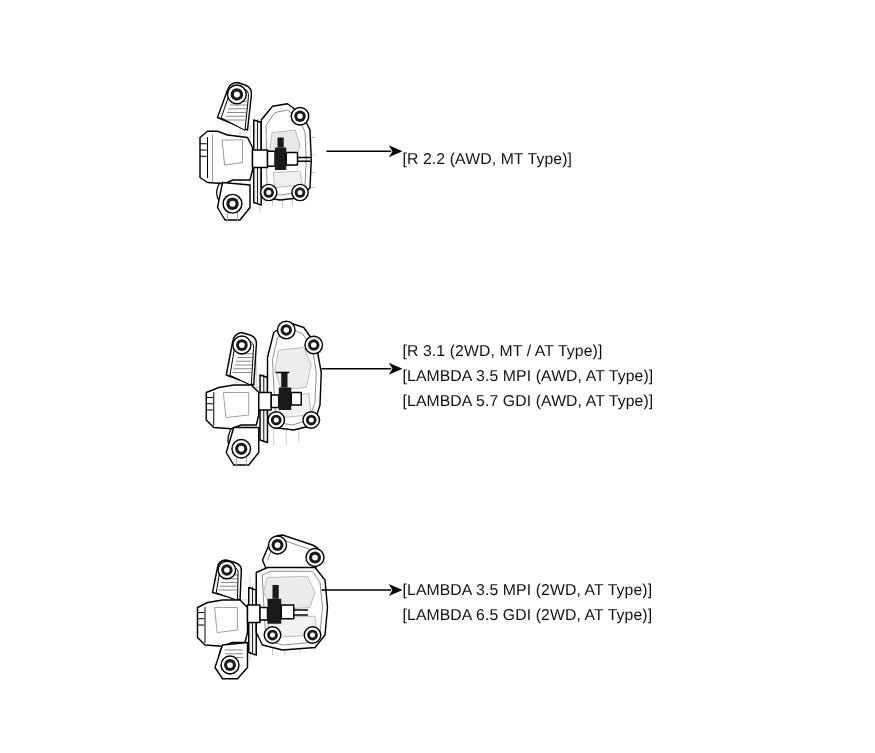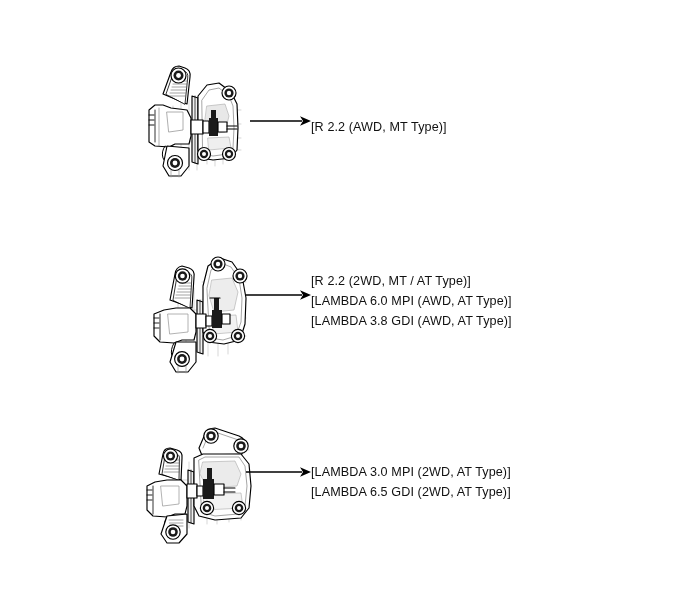--- a/index.html
+++ b/index.html
@@ -10,21 +10,21 @@
   body {
     width: 700px;
     height: 602px;
     position: relative;
     overflow: hidden;
     font-family: "Liberation Sans", sans-serif;
     color: #000000;
   }
   .page {
     position: absolute;
-    left: 0; top: 0;
+    left: 11px; top: 0;
     width: 566px;
     height: 602px;
   }
   .group {
     position: absolute;
   }
   .part-figure {
     position: absolute;
   }
   .arrow {
@@ -212,23 +212,23 @@
     </div>
 
     <div class="arrow" id="arrow-2">
       <svg width="66" height="14" viewBox="0 0 66 14" xmlns="http://www.w3.org/2000/svg">
         <line x1="0" y1="7" x2="56" y2="7" stroke="#000" stroke-width="1.3"></line>
         <path d="M54 2.2 L65 7 L54 11.8 L57 7 Z" fill="#000"></path>
       </svg>
     </div>
 
     <div class="label-block" id="labels-2">
-      <span class="label-line">[R 2.2 (2WD, MT / AT Type)]</span>
-      <span class="label-line">[LAMBDA 6.0 MPI (AWD, AT Type)]</span>
-      <span class="label-line">[LAMBDA 3.8 GDI (AWD, AT Type)]</span>
+      <span class="label-line">[R 3.1 (2WD, MT / AT Type)]</span>
+      <span class="label-line">[LAMBDA 3.5 MPI (AWD, AT Type)]</span>
+      <span class="label-line">[LAMBDA 5.7 GDI (AWD, AT Type)]</span>
     </div>
   </div>
 
   <div class="group" id="group-3">
 
     <div class="part-figure" id="fig-3">
       <svg width="118" height="120" viewBox="0 0 118 120" xmlns="http://www.w3.org/2000/svg">
         <g fill="none" stroke="#000" stroke-width="1.15" stroke-linejoin="round" stroke-linecap="round">
 
           <g stroke="#c6c6c6" stroke-width="0.7">
@@ -296,18 +296,18 @@
     </div>
 
     <div class="arrow" id="arrow-3">
       <svg width="66" height="14" viewBox="0 0 66 14" xmlns="http://www.w3.org/2000/svg">
         <line x1="0" y1="7" x2="56" y2="7" stroke="#000" stroke-width="1.3"></line>
         <path d="M54 2.2 L65 7 L54 11.8 L57 7 Z" fill="#000"></path>
       </svg>
     </div>
 
     <div class="label-block" id="labels-3">
-      <span class="label-line">[LAMBDA 3.0 MPI (2WD, AT Type)]</span>
+      <span class="label-line">[LAMBDA 3.5 MPI (2WD, AT Type)]</span>
       <span class="label-line">[LAMBDA 6.5 GDI (2WD, AT Type)]</span>
     </div>
   </div>
 
 </div>
 
 </body></html>

